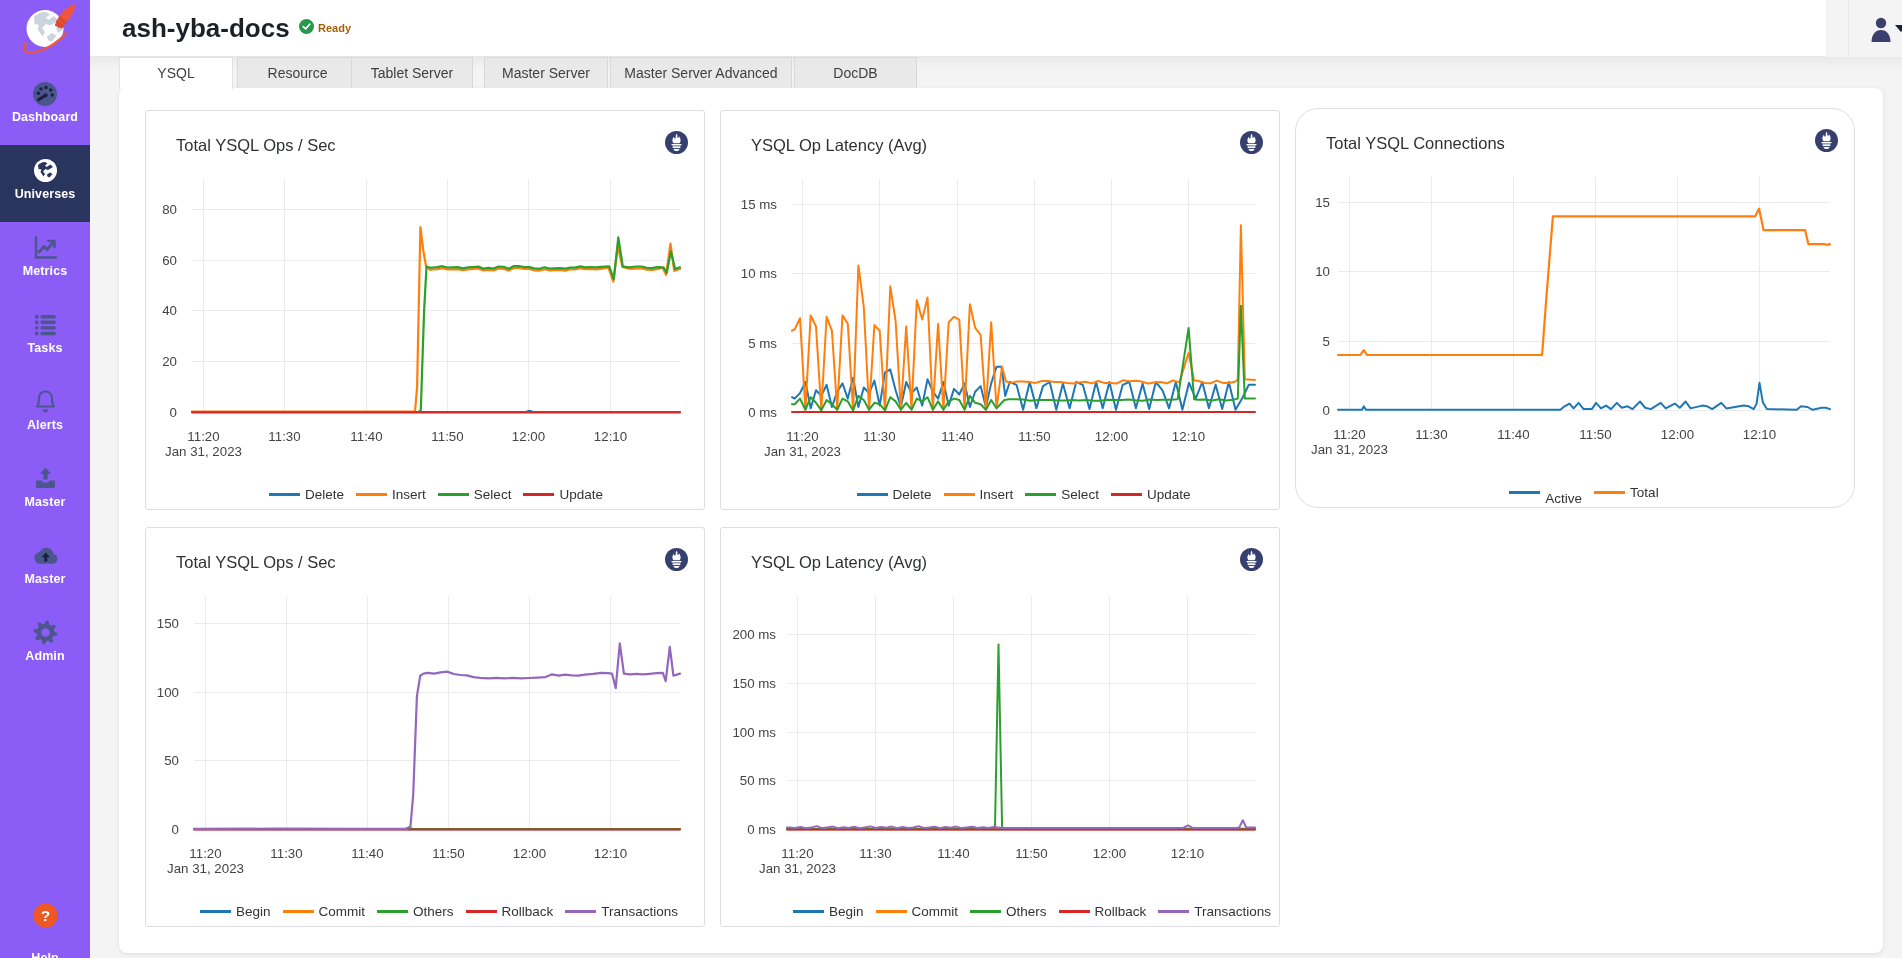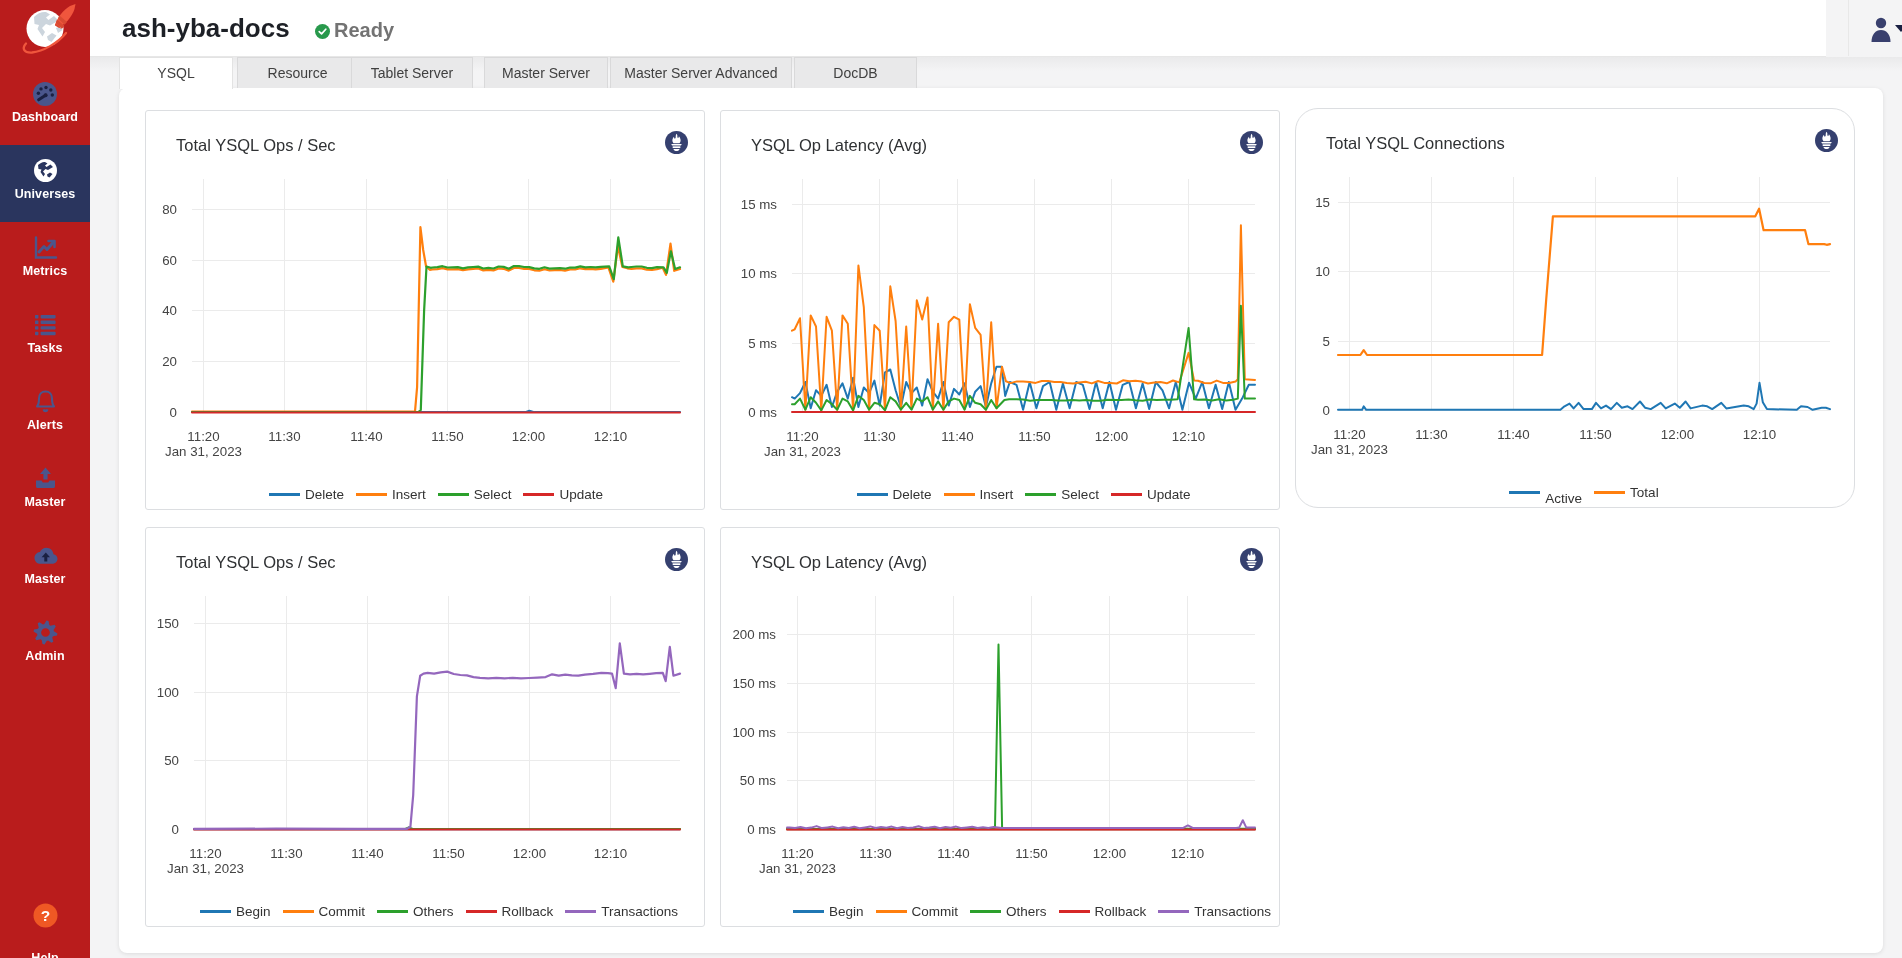--- a/index.html
+++ b/index.html
@@ -1,24 +1,24 @@
 <!DOCTYPE html>
 <html><head><meta charset="utf-8"><style>
 * { margin:0; padding:0; box-sizing:border-box; }
 html,body { width:1902px; height:958px; overflow:hidden; background:#f4f4f5;
   font-family:"Liberation Sans", sans-serif; }
-.sidebar { position:absolute; left:0; top:0; width:90px; height:958px; background:#b91c1c; z-index:5; }
+.sidebar { position:absolute; left:0; top:0; width:90px; height:958px; background:#8b5cf6; z-index:5; }
 .nav-item { position:absolute; left:0; width:90px; height:77px; text-align:center; }
 .nav-item.active { background:#2a355e; }
 .nav-ic { margin-top:12px; height:30px; }
 .nav-lb { color:#fff; font-size:12.5px; font-weight:600; letter-spacing:0.1px; }
 .header { position:absolute; left:90px; top:0; width:1736px; height:57px; background:#fff;
   border-bottom:1px solid #e7e7e7; z-index:4; }
 .title { position:absolute; left:32px; top:13px; font-size:26px; font-weight:bold; color:#1d2026;  }
-.ready { position:absolute; left:225px; top:19px; color:#737373; font-size:20px; font-weight:bold; }
+.ready { position:absolute; left:209px; top:19px; color:#a16207; font-size:11px; font-weight:bold; }
 .hdr-div { position:absolute; left:1758px; top:0; width:1px; height:56px; background:#e8e8e8; }
 .usr { position:absolute; left:1778px; top:15px; }
 .caret { position:absolute; left:1805px; top:25px; width:0; height:0; border-left:6px solid transparent;
   border-right:6px solid transparent; border-top:7px solid #1a2042; }
 .shadowband { position:absolute; left:90px; top:57px; width:1812px; height:14px;
   background:linear-gradient(#eaeaeb, #f4f4f5); }
 .tab { position:absolute; top:57px; height:31px; line-height:31px; text-align:center; font-size:14px;
   color:#404040; background:#e9e9ea; border:1px solid #d9d9da; border-bottom:none; z-index:6; }
 .tab.active { background:#fff; border-color:#e3e3e3; height:32px; }
 .panel { position:absolute; left:119px; top:88px; width:1764px; height:865px; background:#fff;

